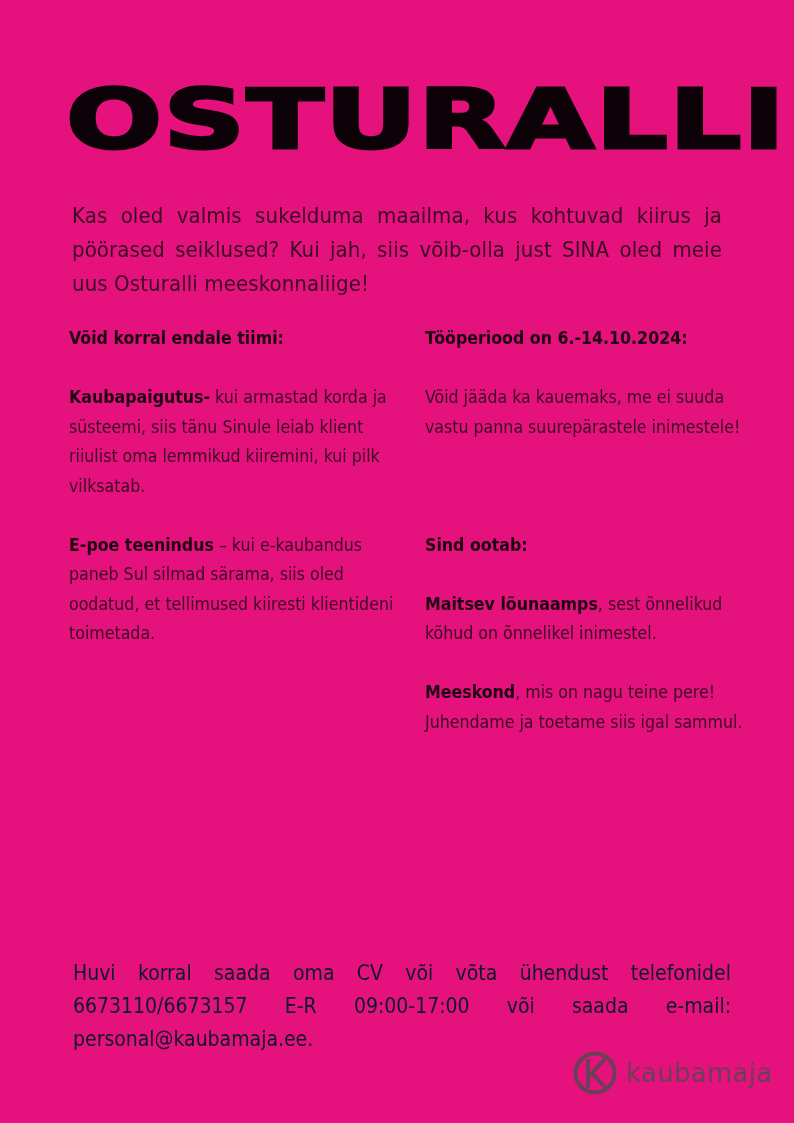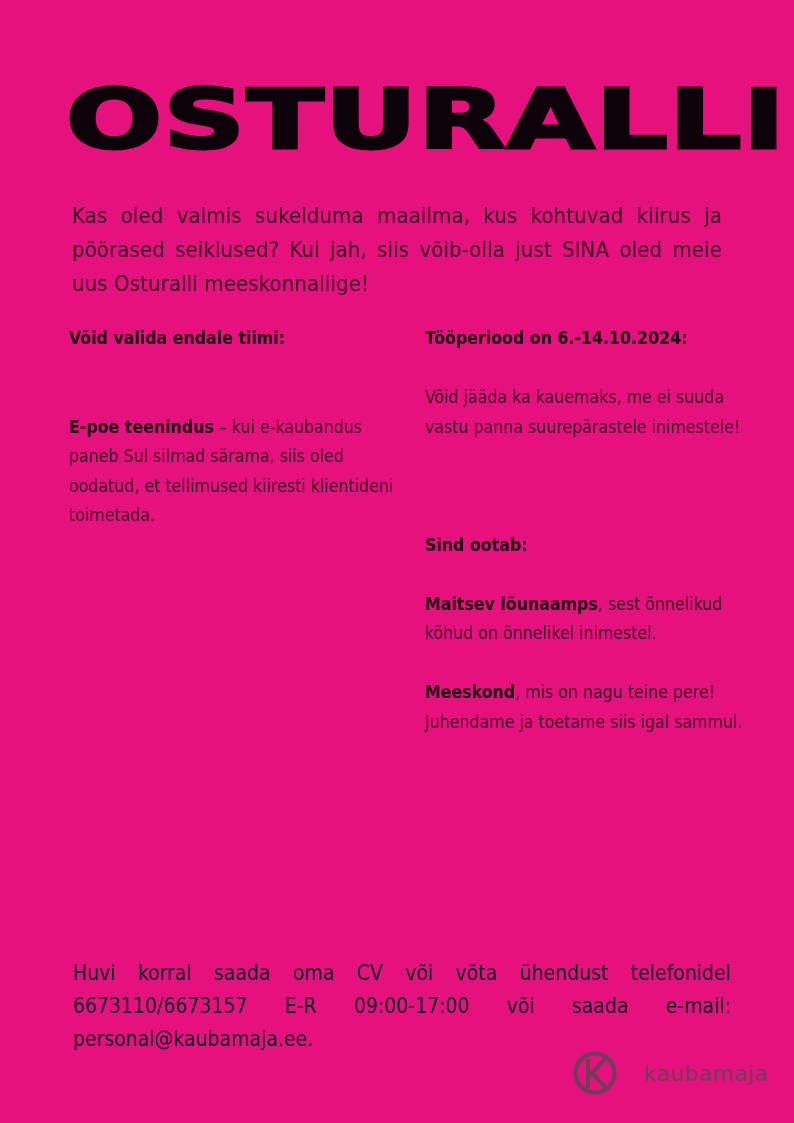--- a/index.html
+++ b/index.html
@@ -38,33 +38,34 @@
       color: #0f172a;
     }
     .footer span.line { display: block; text-align: justify; text-align-last: justify; }
     .footer span.line.last { text-align-last: left; }
     .logo {
       position: absolute; left: 572px; top: 1048px; height: 50px;
       display: flex; align-items: center; gap: 8px;
       color: #6b3f58;
     }
     .logo-mark { width: 46px; height: 46px; }
-    .logo-text { font-family: "DejaVu Sans", "Liberation Sans", sans-serif; font-size: 22px; letter-spacing: 0.3px; margin-left: 18px; }
+    .logo-text { font-family: "DejaVu Sans", "Liberation Sans", sans-serif; font-size: 26px; letter-spacing: 0.3px; }
   </style>
 </head>
 <body>
 
 <div>
   <div class="title">OSTURALLI</div>
 
   <div class="intro">Kas oled valmis sukelduma maailma, kus kohtuvad kiirus ja pöörased seiklused? Kui jah, siis võib-olla just SINA oled meie uus Osturalli meeskonnaliige!</div>
 
   <div class="col col-left">
-    <p class="b">Võid valida endale tiimi:</p>
+    <p class="b">Võid korral endale tiimi:</p>
     <div class="gap"></div>
+    <p><span class="b">Kaubapaigutus-</span><span> kui armastad korda ja süsteemi, siis tänu Sinule leiab klient riiulist oma lemmikud kiiremini, kui pilk vilksatab.</span></p>
     <div class="gap"></div>
     <p><span class="b">E-poe teenindus</span><span> – kui e-kaubandus paneb Sul silmad särama, siis oled oodatud, et tellimused kiiresti klientideni toimetada.</span></p>
     <div class="gap"></div>
   </div>
 
   <div class="col col-right">
     <p class="b">Tööperiood on 6.-14.10.2024:</p>
     <div class="gap"></div>
     <p>Võid jääda ka kauemaks, me ei suuda vastu panna suurepärastele inimestele!</p>
     <div class="gap"></div>

